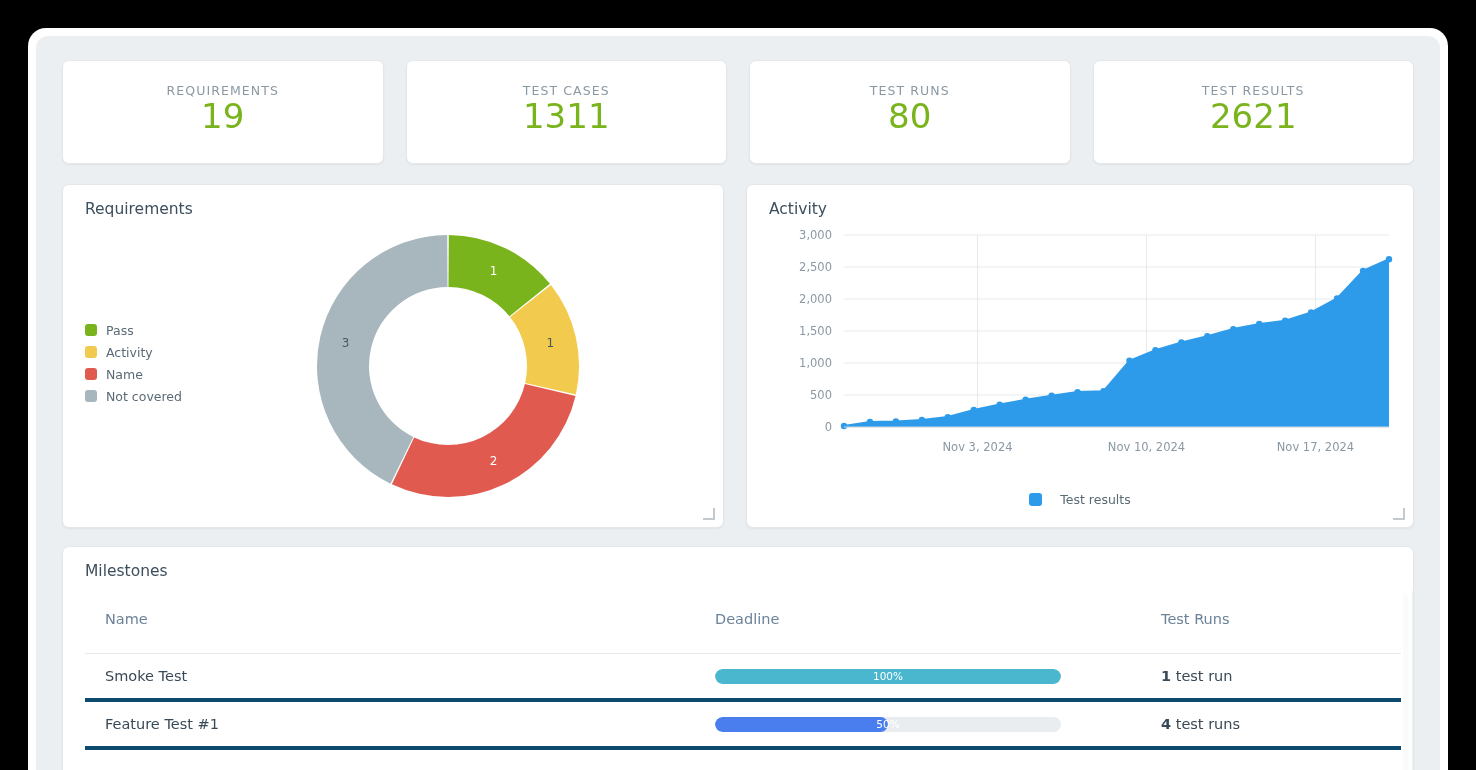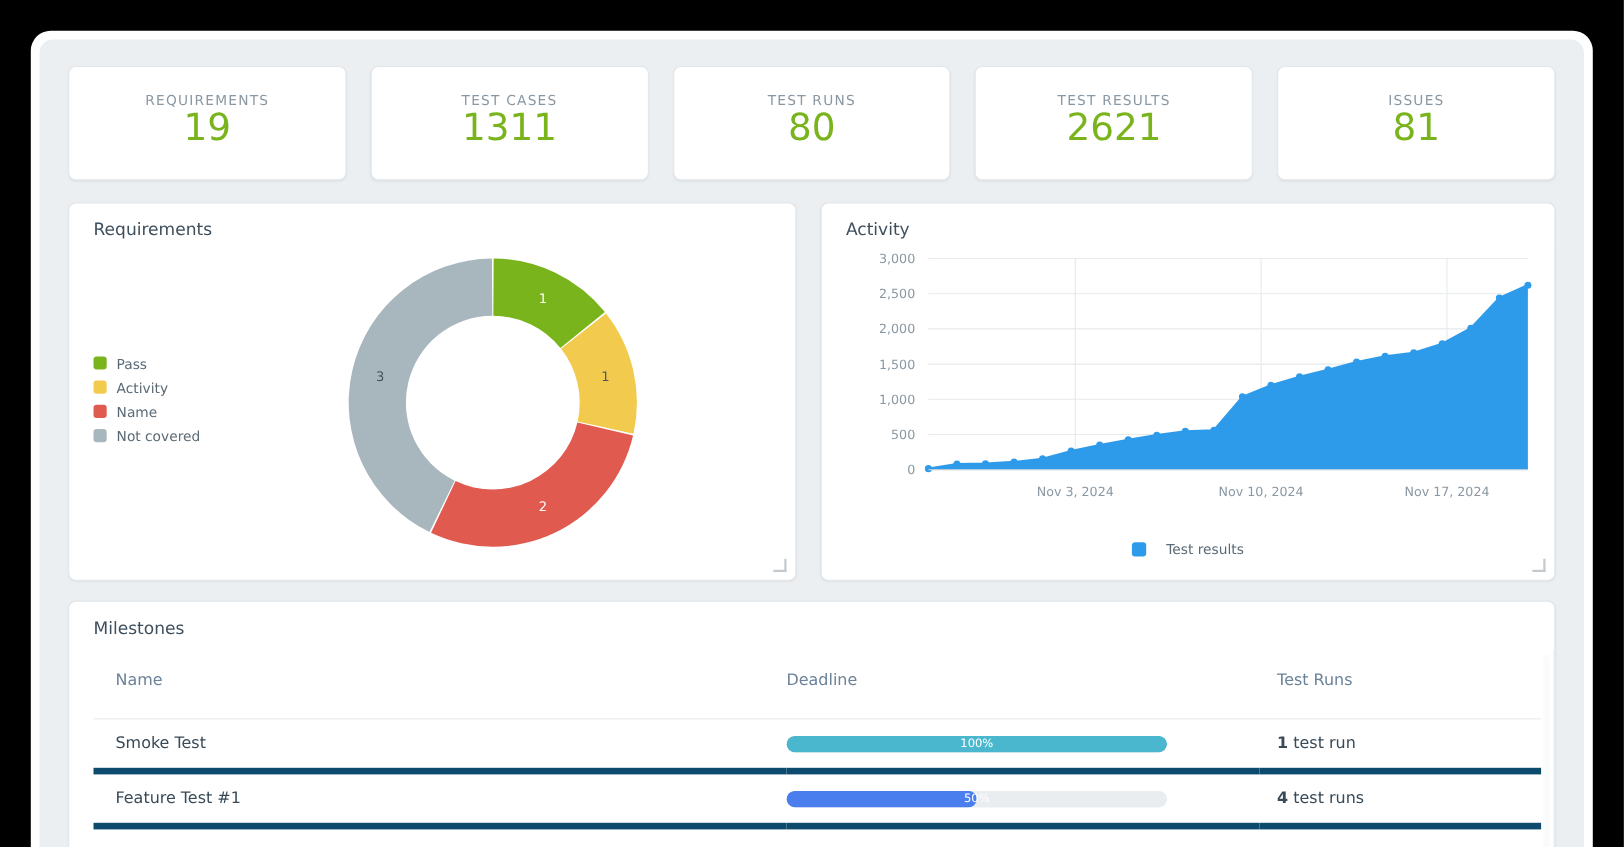--- a/index.html
+++ b/index.html
@@ -133,21 +133,21 @@
     font-weight: 400;
     color: #6b8299;
     text-align: left;
     padding: 12px 0 26px 0;
     border-bottom: 1px solid #e8ebed;
   }
   #milestones-table td {
     font-size: 14.5px;
     color: #384a57;
     padding: 14px 0;
-    border-bottom: 6px solid #0c4a6e;
+    border-bottom: 4px solid #0c4a6e;
     vertical-align: middle;
   }
   .col-name     { width: 610px; padding-left: 20px !important; }
   .col-deadline { width: 430px; }
   .col-runs     { width: 240px; padding-left: 16px !important; }
   .runs-count { font-weight: bold; }
 
   .progress-track {
     position: relative;
     width: 346px;
@@ -199,24 +199,20 @@
       <div class="stat-label">TEST CASES</div>
       <div class="stat-value">1311</div>
     </div>
     <div class="stat-card">
       <div class="stat-label">TEST RUNS</div>
       <div class="stat-value">80</div>
     </div>
     <div class="stat-card">
       <div class="stat-label">TEST RESULTS</div>
       <div class="stat-value">2621</div>
-    </div>
-    <div class="stat-card">
-      <div class="stat-label">ISSUES</div>
-      <div class="stat-value">81</div>
     </div>
   </div>
 
   <div class="panel" id="panel-requirements">
     <div class="panel-title">Requirements</div>
 
     <div class="legend-list" id="donut-legend">
           <div class="legend-item">
             <div class="legend-swatch" style="background: rgb(122, 180, 29);"></div>
             <span class="legend-text">Pass</span>

